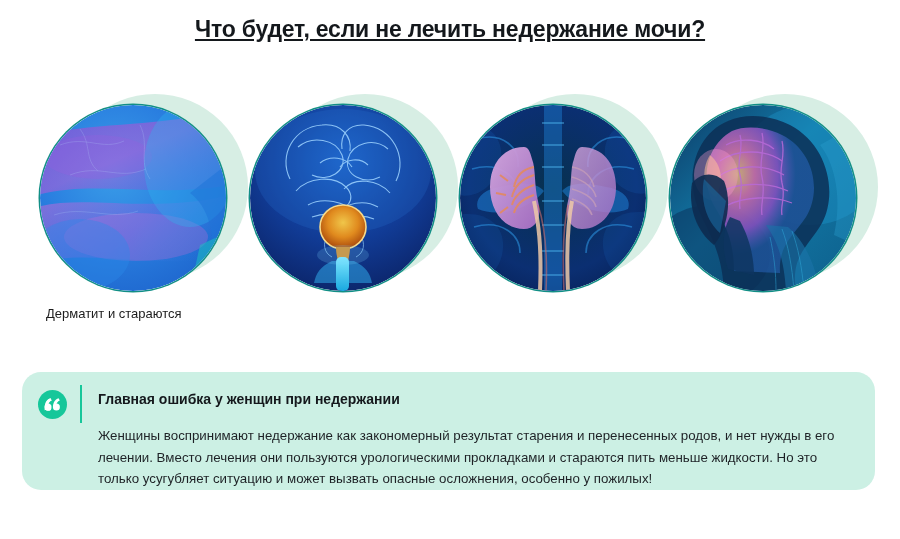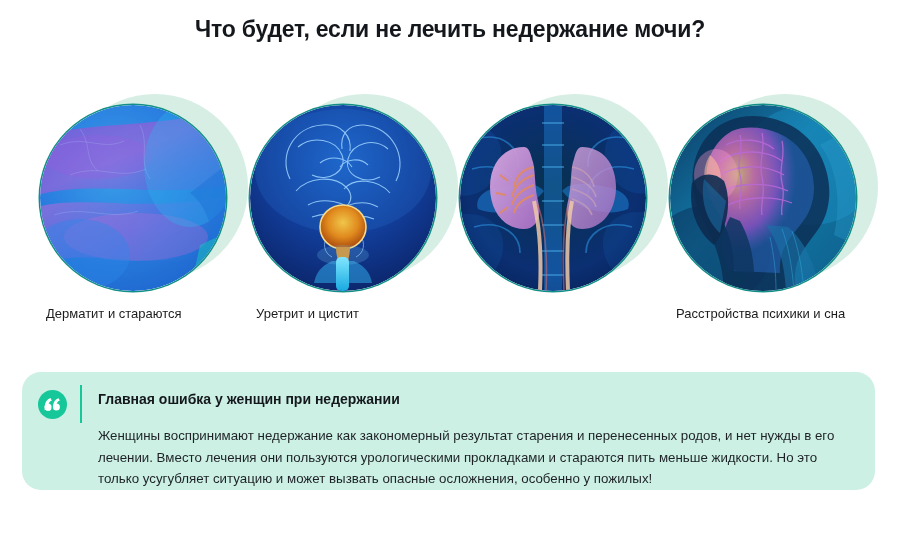--- a/index.html
+++ b/index.html
@@ -20,20 +20,21 @@
   .page-title {
     position: absolute;
     left: 0;
     top: 16px;
     width: 900px;
     text-align: center;
     font-size: 23px;
     font-weight: bold;
     letter-spacing: -0.2px;
     color: #14181c;
+    text-decoration: underline;
   }
 
   
   .cards-row {
     position: absolute;
     left: 0;
     top: 92px;
     width: 900px;
     height: 240px;
   }
@@ -229,21 +230,20 @@
           <path d="M78,130 C72,138 74,148 82,152" stroke="#8fc6f5" fill="none" stroke-width="1" opacity="0.7"></path>
           <path d="M110,130 C116,138 114,148 106,152" stroke="#8fc6f5" fill="none" stroke-width="1" opacity="0.7"></path>
           <ellipse cx="93" cy="122" rx="23" ry="22" fill="url(#bl2)" stroke="#f6d98a" stroke-width="1.6"></ellipse>
           <path d="M86,142 C86,150 88,154 88,158 L98,158 C98,154 100,150 100,142 Z" fill="#d98a22"></path>
           <path d="M82,156 C70,162 66,168 64,178 L122,178 C120,168 116,162 104,156 Z" fill="#2fa8e8" opacity="0.55"></path>
           <rect x="86" y="152" width="13" height="34" rx="5" fill="url(#bl3)"></rect>
           <ellipse cx="93" cy="150" rx="26" ry="10" fill="#7fd8ff" opacity="0.2"></ellipse>
         </g>
       </svg>
     </div>
-    <div class="card-caption">Уретрит и цистит</div>
   </div>
 
   <div class="card card-c2">
     <div class="circle-backdrop"></div>
     <div class="circle-photo">
       <svg width="186" height="186" viewBox="0 0 186 186">
         <defs>
           <radialGradient id="kd1" cx="50%" cy="45%" r="75%">
             <stop offset="0%" stop-color="#07314f"></stop>
             <stop offset="60%" stop-color="#0b2f72"></stop>
@@ -356,21 +356,20 @@
           <path d="M96,120 C106,134 114,152 116,186 L150,186 C144,154 132,134 118,122 Z" fill="#1a73a8" opacity="0.6"></path>
           <g stroke="#2fa8d8" stroke-width="1" fill="none" opacity="0.5">
             <path d="M112,124 C118,140 122,160 124,186"></path>
             <path d="M122,126 C128,142 132,162 134,186"></path>
             <path d="M100,132 C104,150 106,168 106,186"></path>
           </g>
           <path d="M150,40 C166,60 172,96 164,130 L186,140 L186,20 Z" fill="#2aa0d0" opacity="0.35"></path>
         </g>
       </svg>
     </div>
-    <div class="card-caption">Расстройства психики и сна</div>
   </div>
 
 </div>
 
 <div class="callout">
   <div class="quote-badge">
     <svg width="17" height="13" viewBox="0 0 17 13" aria-hidden="true">
       <path d="M0.6,12.6 C0.6,6.4 2.6,1.6 6.6,0.2 L7.6,2.6 C5.4,3.6 4.2,5.2 4.0,7.2 C5.8,7.2 7.2,8.6 7.2,10.4 C7.2,11.6 6.2,12.8 4.6,12.8 C2.2,12.8 0.6,11.2 0.6,12.6 Z" fill="#ffffff"></path>
       <circle cx="4.0" cy="9.0" r="3.5" fill="#ffffff"></circle>
       <circle cx="12.4" cy="9.0" r="3.5" fill="#ffffff"></circle>

